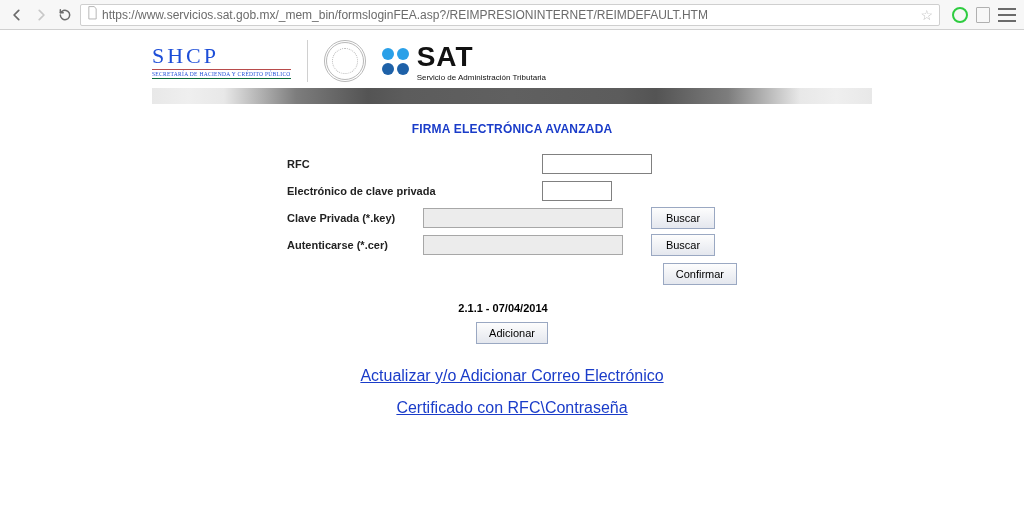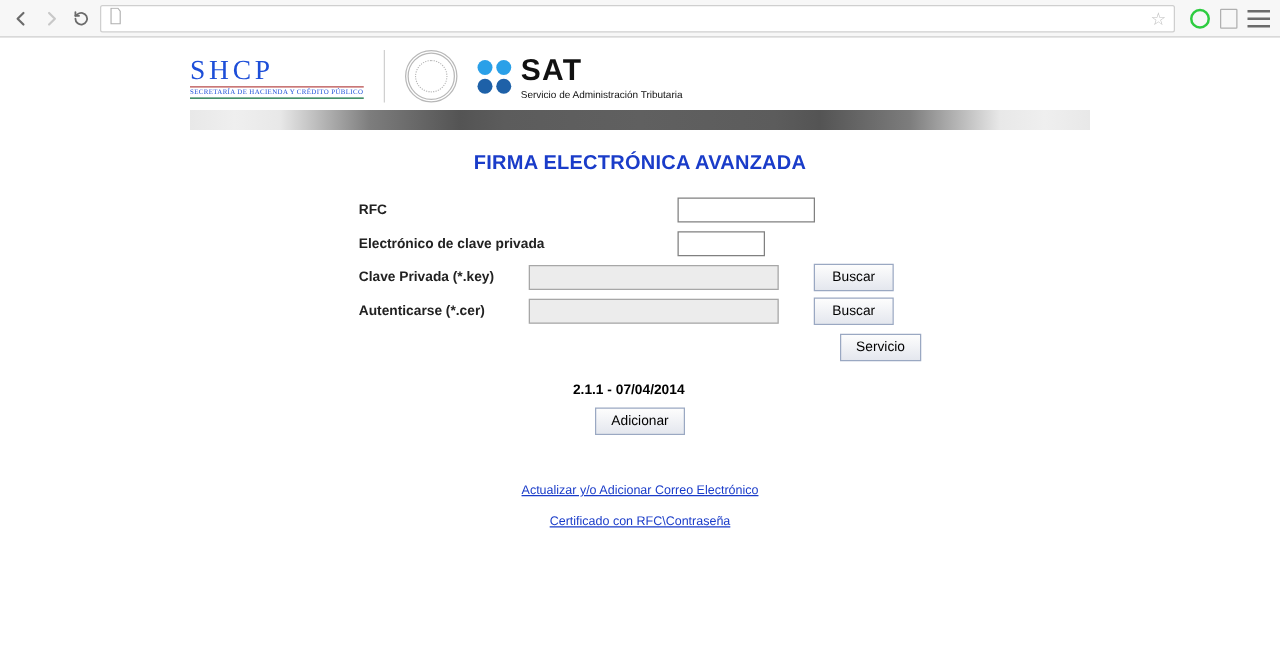--- a/index.html
+++ b/index.html
@@ -38,50 +38,50 @@
     .shcp-sm { font-size: 5.5px; letter-spacing: 0.3px; text-align:center; border-top:1px solid #b84b4b; border-bottom:1px solid #0a6b3a; padding:1px 0; }
     .vdiv { width:1px; height:42px; background:#d0d0d0; }
     .seal { width:42px; height:42px; border-radius:50%; border:3px double #b8b8b8; display:flex; align-items:center; justify-content:center; }
     .seal-inner{ width:26px; height:26px; border-radius:50%; border:1.5px dotted #b8b8b8; }
     .sat-block { display:flex; align-items:center; gap:8px; }
     .sat-dots { display:grid; grid-template-columns:12px 12px; grid-template-rows:12px 12px; gap:3px; }
     .sat-dots span { width:12px; height:12px; border-radius:50%; }
     .sat-dots span:nth-child(1), .sat-dots span:nth-child(2){ background:#2aa0e8; }
     .sat-dots span:nth-child(3), .sat-dots span:nth-child(4){ background:#1e61a8; }
     .sat-text { display:flex; flex-direction:column; color:#111; }
-    .sat-big { font-weight: 900; font-size: 24px; letter-spacing:1px; }
+    .sat-big { font-weight: 900; font-size: 28px; letter-spacing:1px; }
     .sat-sm { font-size: 8px; }
 
     .gradient-strip {
       height:16px; width:720px;
       background: linear-gradient(to right,
         #e8e8e8 0%, #efefef 5%, #e8e8e8 10%,
         #7d7d7d 20%, #545454 30%, #5c5c5c 35%, #606060 50%, #5c5c5c 65%, #545454 70%, #7d7d7d 80%,
         #e8e8e8 90%, #efefef 95%, #e8e8e8 100%);
     }
 
     .main { text-align:center; padding-top: 18px; }
-    .title { color:#1a3cc9; font-weight:bold; font-size:16px; letter-spacing:0.2px; }
+    .title { color:#1a3cc9; font-weight:bold; font-size:12px; letter-spacing:0.2px; }
 
     .form { width: 450px; margin: 14px auto 15px auto; font-size:11px; color:#222; }
     .row { display:flex; align-items:center; height:27px; }
     .lbl { width: 170px; text-align:left; font-weight:bold; }
     .lbl-narrow { width: 120px; text-align:left; font-weight:bold; }
     .input-text { border:1px solid #808080; height:20px; font-size:11px; padding: 1px 2px; background:#fff; }
     .input-rfc { width:110px; margin-left: 85px; }
     .input-pwd { width:70px; margin-left: 85px; }
     .readonly-box { width: 200px; height:20px; border:1px solid #a7a7a7; background:#ececec; margin-right:12px; }
     .btn { height:22px; padding: 0 12px; font-size:11px; border:1px solid #9aa8c2; background: linear-gradient(#fdfdfd,#e4e7ee); cursor:pointer; min-width:64px; }
     .file-row { gap:16px; }
     .confirm-row { justify-content:flex-end; margin-top:2px; }
 
     .version { font-size:11px; font-weight:bold; text-align:center; width:720px; margin: 10px auto 0; padding-right:18px; }
 
     .continue-row { margin-top:8px; text-align:center; }
-    .link-block { margin: 32px auto 0; font-size:10px; text-align:center; }
+    .link-block { margin: 16px auto 0; font-size:16px; text-align:center; }
     .link-block a { color:#1a3cc9; text-decoration:underline; display:inline-block; margin:7px 0; }
   </style>
 </head>
 <body>
 
 <div class="browser-toolbar">
   <div class="nav-btn">
     <svg width="14" height="14" viewBox="0 0 24 24">
         <path d="M15 4l-8 8 8 8" fill="none" stroke="#6b6b6b" stroke-width="3" stroke-linecap="round" stroke-linejoin="round"></path>
       </svg>
@@ -96,20 +96,21 @@
         <path d="M4 12a8 8 0 1 0 3-6.3L4 8" fill="none" stroke="#6b6b6b" stroke-width="2.5" stroke-linecap="round"></path>
         <path d="M4 3v5h5" fill="none" stroke="#6b6b6b" stroke-width="2.5" stroke-linecap="round" stroke-linejoin="round"></path>
       </svg>
   </div>
   <div class="url-bar">
     <span>
       <svg width="11" height="14" viewBox="0 0 24 30">
           <path d="M4 1h12l4 5v22H4z" fill="#fff" stroke="#b0b0b0" stroke-width="2"></path>
         </svg>
     </span>
+    <span class="url-text">https://www.servicios.sat.gob.mx/_mem_bin/formsloginFEA.asp?/REIMPRESIONINTERNET/REIMDEFAULT.HTM</span>
     <span class="star-icon">☆</span>
   </div>
   <div class="ext-area">
     <span class="ext-circle"></span>
     <span class="ext-page"></span>
     <span class="hamburger">
         <span></span>
         <span></span>
         <span></span>
       </span>
@@ -162,21 +163,21 @@
         <span class="lbl-narrow">Clave Privada (*.key)</span>
         <div class="readonly-box"></div>
         <button class="btn">Buscar</button>
       </div>
       <div class="row file-row">
         <span class="lbl-narrow">Autenticarse (*.cer)</span>
         <div class="readonly-box"></div>
         <button class="btn">Buscar</button>
       </div>
       <div class="row confirm-row">
-        <button class="btn">Servicio</button>
+        <button class="btn">Confirmar</button>
       </div>
     </div>
 
     <div class="version">2.1.1 - 07/04/2014</div>
 
     <div class="continue-row">
       <button class="btn">Adicionar</button>
     </div>
 
     <div class="link-block">

